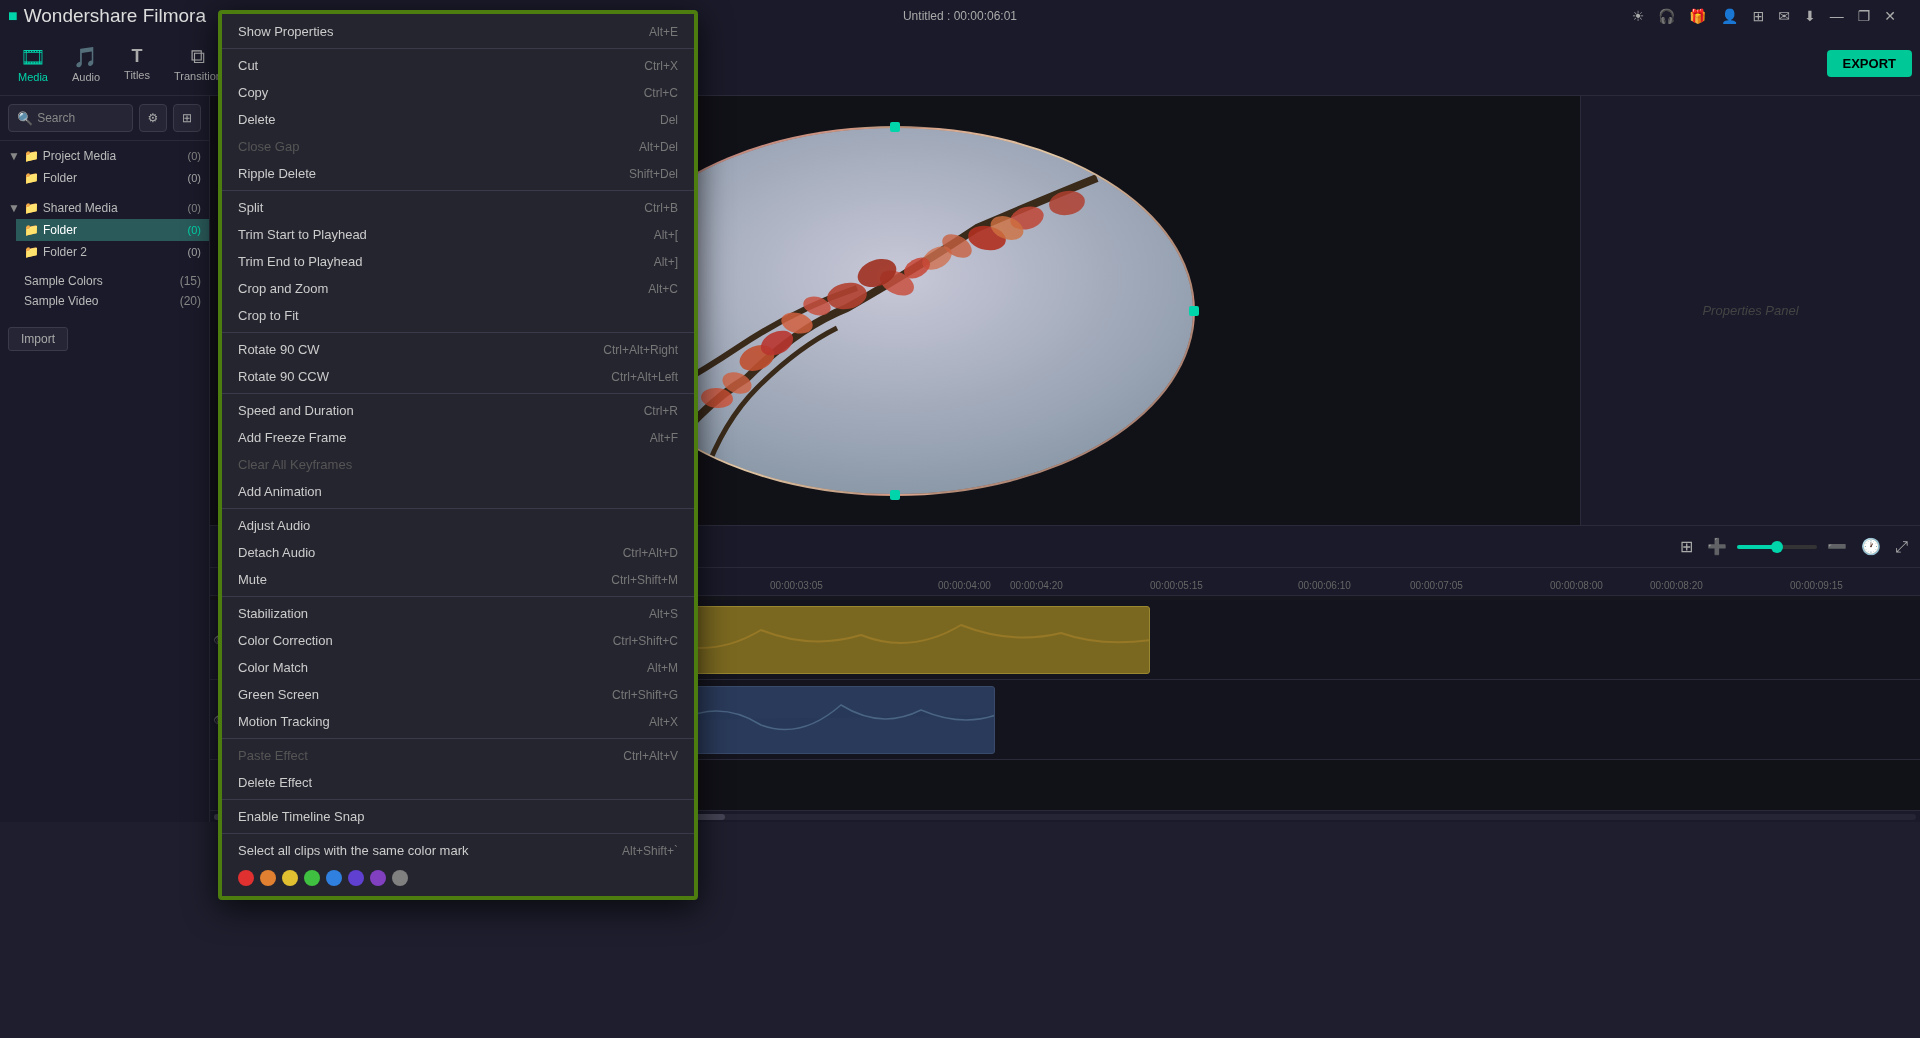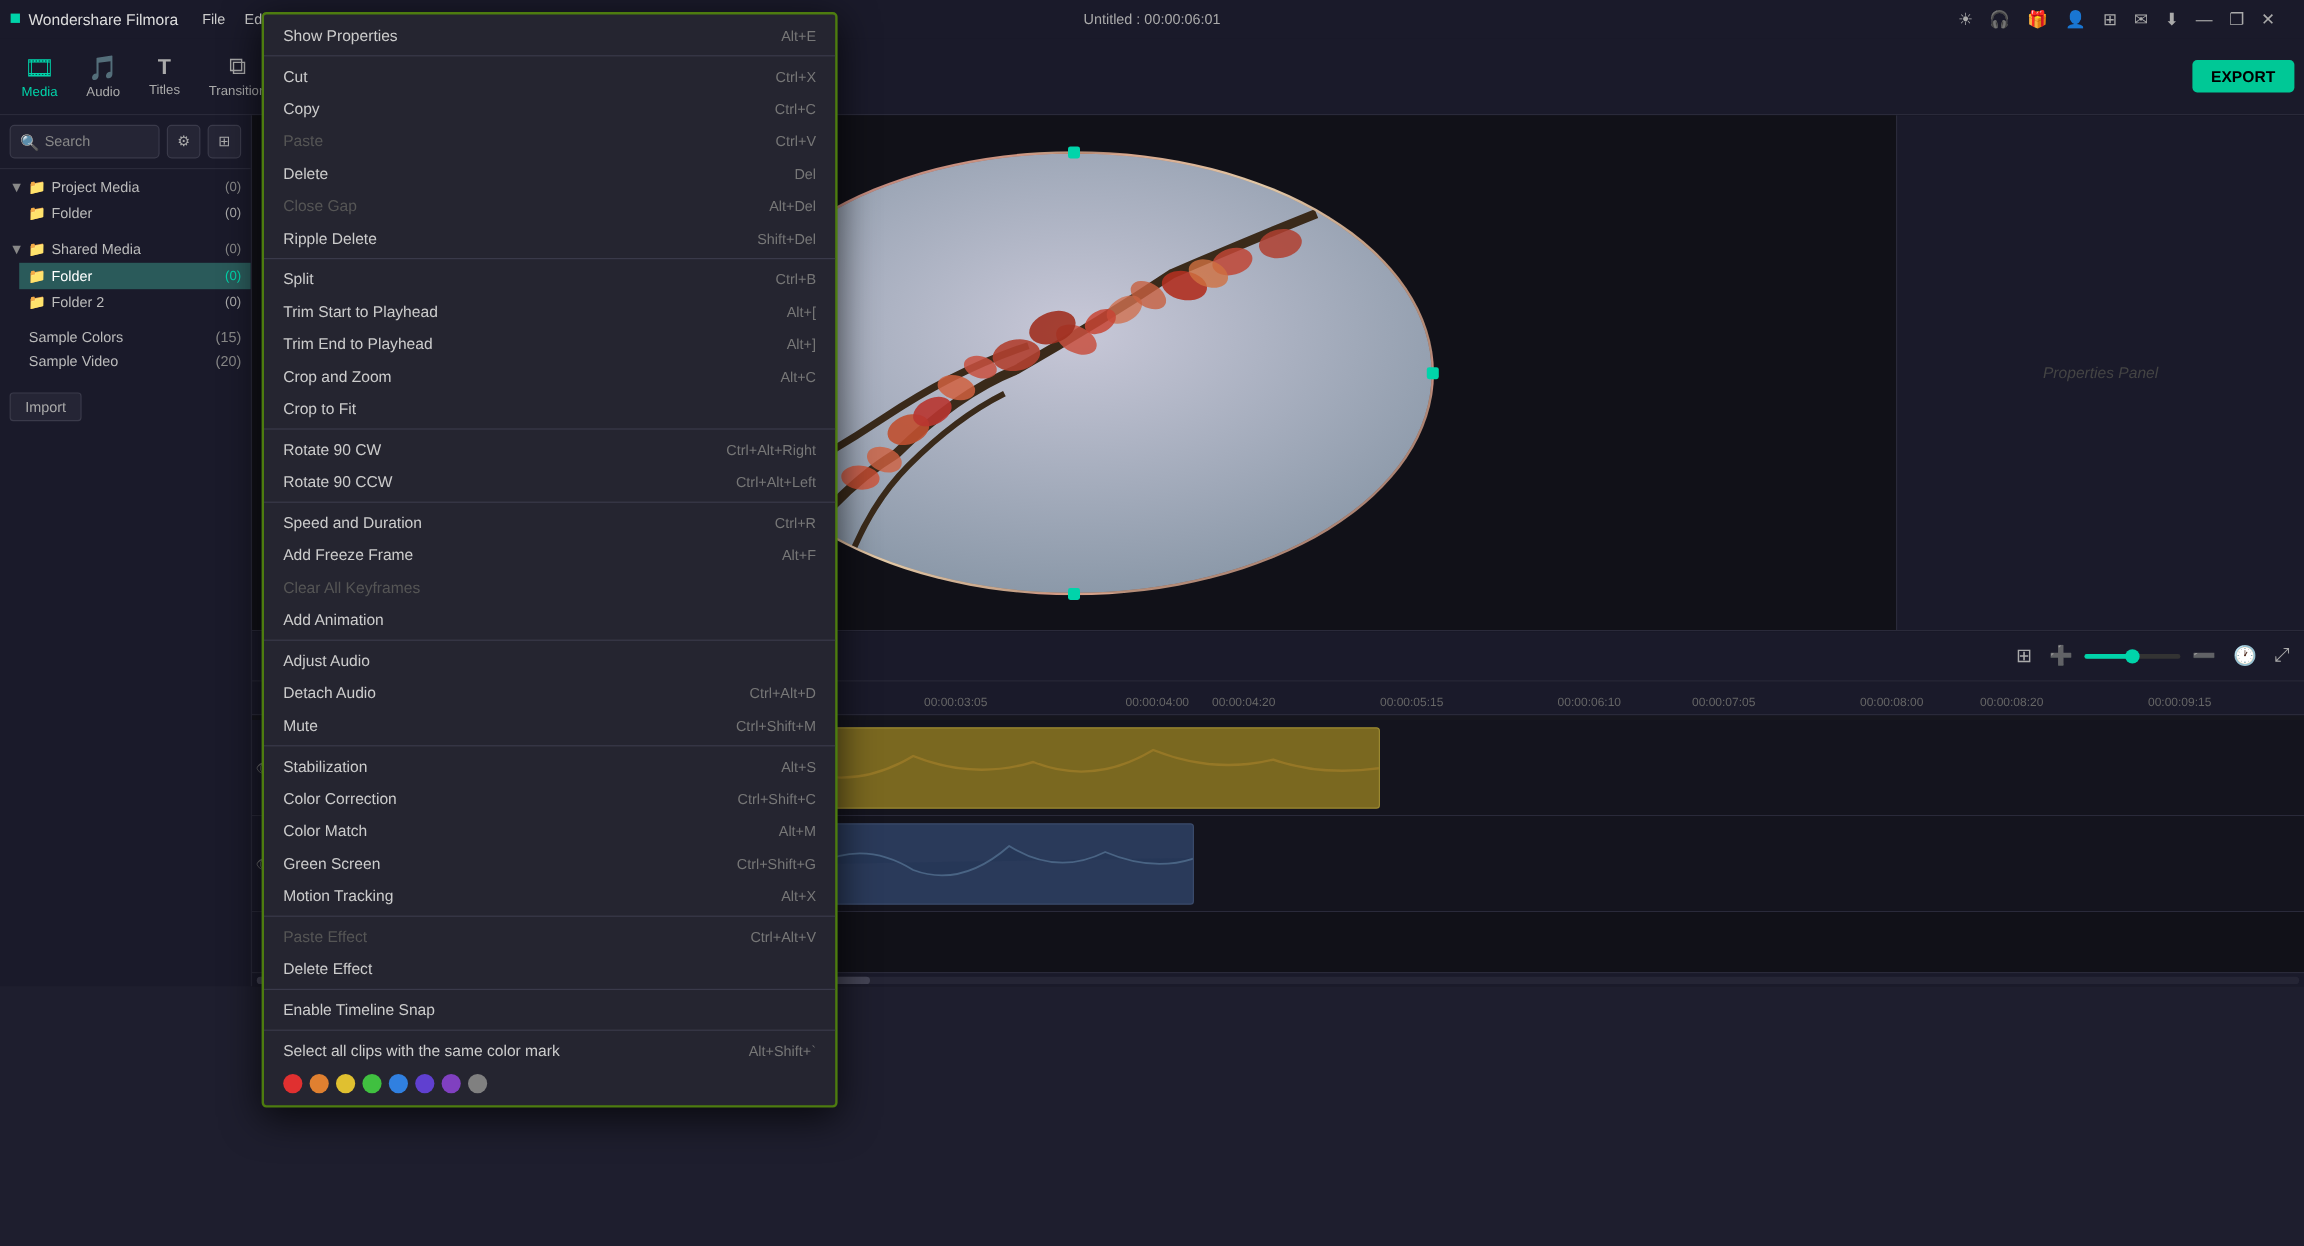--- a/index.html
+++ b/index.html
@@ -374,21 +374,21 @@
       left: -4px;
     }
 
     
     #context-menu {
       position: fixed;
       left: 218px;
       top: 10px;
       width: 480px;
       background: #252530;
-      border: 2px solid #4d7c0f;
+      border: 4px solid #4d7c0f;
       border-radius: 4px;
       box-shadow: 0 8px 32px rgba(0,0,0,0.7);
       z-index: 1000;
       padding: 4px 0;
       font-size: 13px;
     }
     .ctx-item {
       display: flex;
       align-items: center;
       padding: 6px 16px;
@@ -437,21 +437,21 @@
       color: #bbb;
       cursor: pointer;
     }
     .leaf-item .count { margin-left: auto; color: #888; }
   </style>
 </head>
 <body>
 
 <div id="titlebar">
   <span style="font-size:16px; color:#00d4aa;">■</span>
-  <span style="margin-left:6px; font-size:13px; color:#ddd;">Wondershare Filmora</span>
+  <span style="margin-left:6px; font-size:19px; color:#ddd;">Wondershare Filmora</span>
   <div class="menu-items">
     <span>File</span>
     <span>Edit</span>
     <span>Tool</span>
   </div>
   <div class="title-center">Untitled : 00:00:06:01</div>
   <div style="margin-left:auto; display:flex; gap:14px; align-items:center; margin-right:16px;">
     <span style="font-size:14px; color:#aaa;">☀</span>
     <span style="font-size:14px; color:#aaa;">🎧</span>
     <span style="font-size:14px; color:#aaa;">🎁</span>
@@ -743,24 +743,20 @@
   </div>
   <div class="ctx-separator"></div>
   <div class="ctx-item">
     <span>Cut</span>
     <span class="shortcut">Ctrl+X</span>
   </div>
   <div class="ctx-item">
     <span>Copy</span>
     <span class="shortcut">Ctrl+C</span>
   </div>
-  <div class="ctx-item disabled">
-    <span>Paste</span>
-    <span class="shortcut">Ctrl+V</span>
-  </div>
   <div class="ctx-item">
     <span>Delete</span>
     <span class="shortcut">Del</span>
   </div>
   <div class="ctx-item disabled">
     <span>Close Gap</span>
     <span class="shortcut">Alt+Del</span>
   </div>
   <div class="ctx-item">
     <span>Ripple Delete</span>

